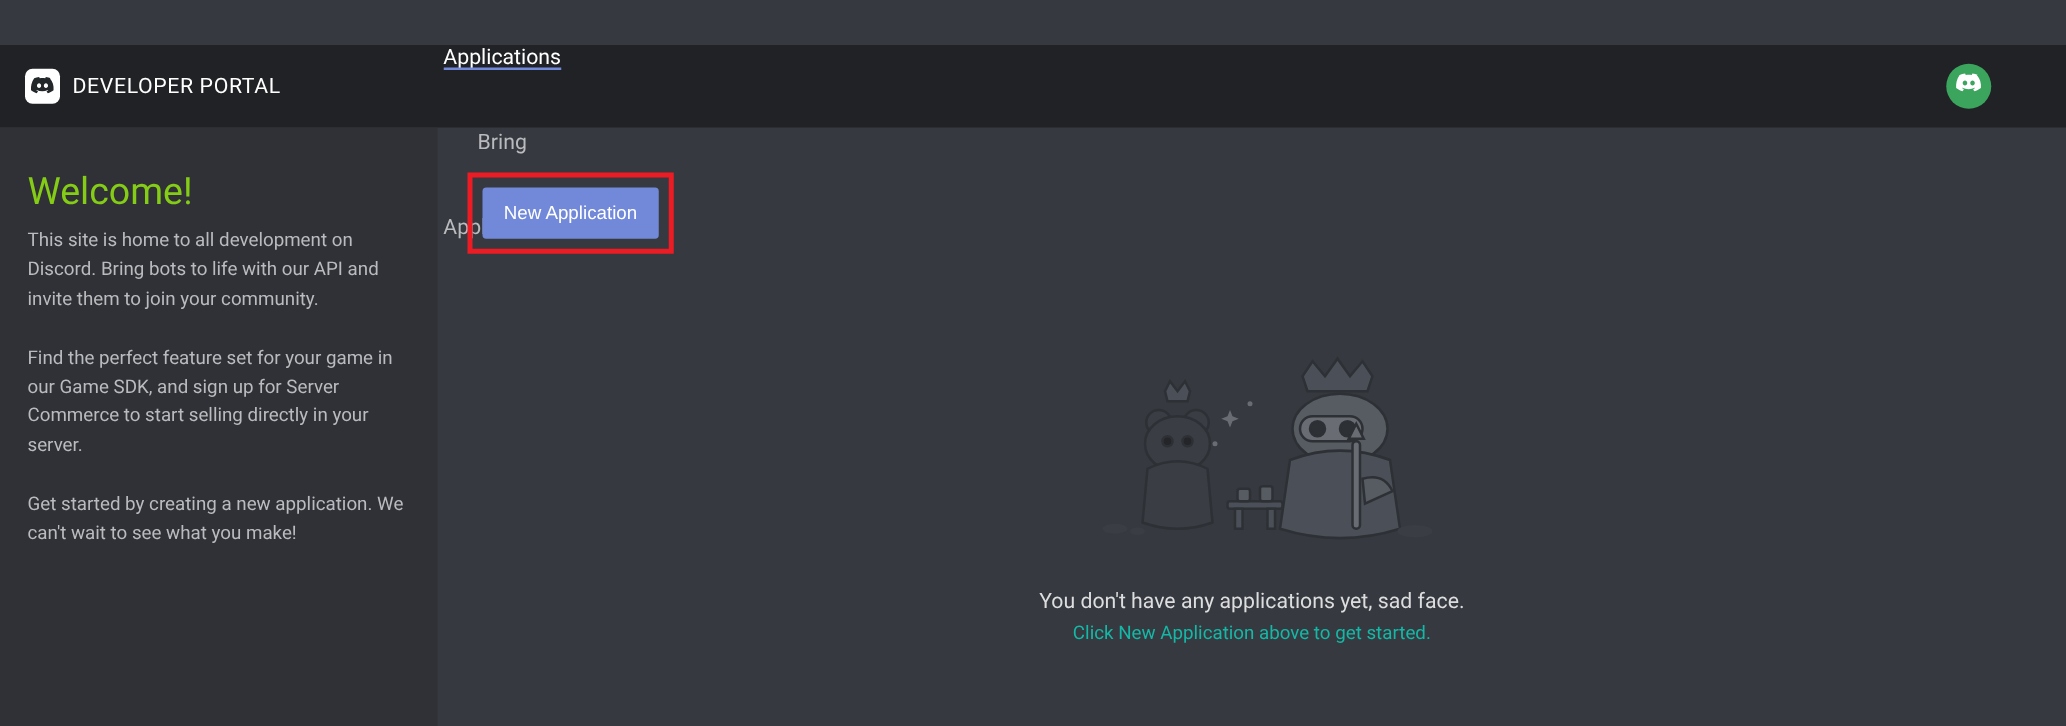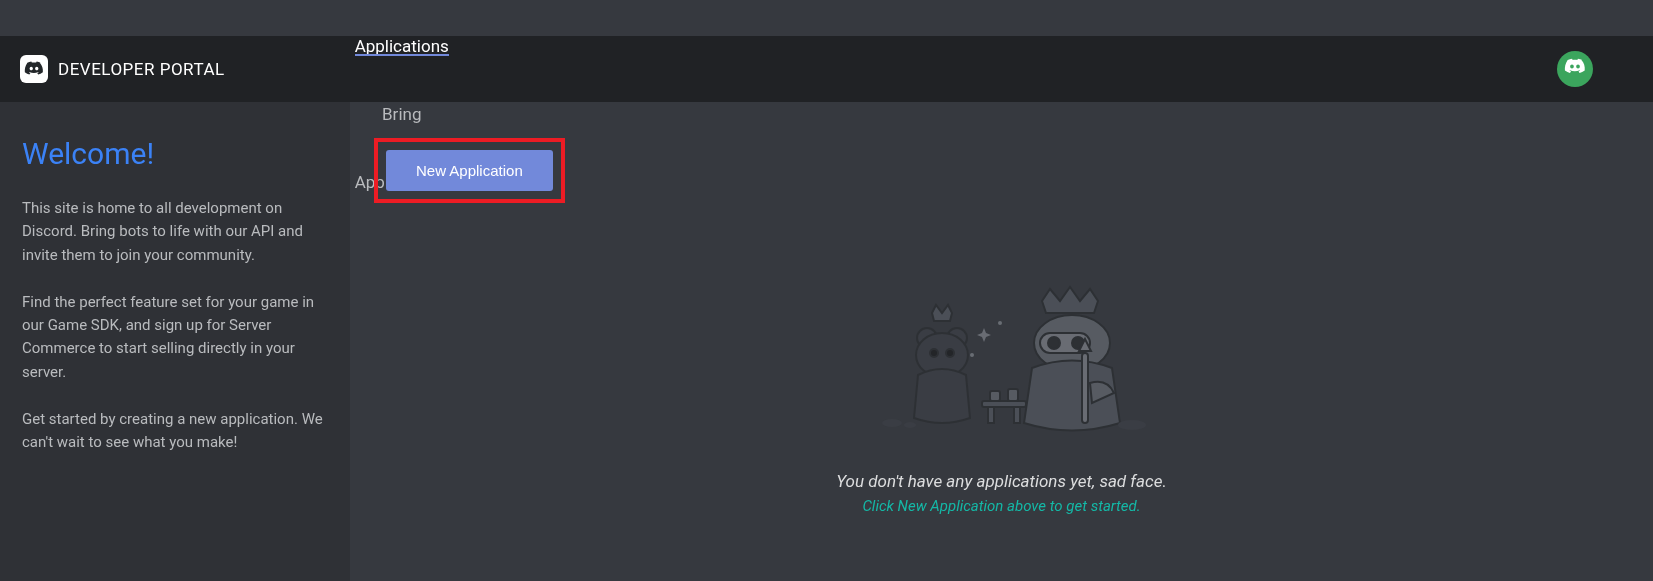--- a/index.html
+++ b/index.html
@@ -85,24 +85,24 @@
   .body-wrap {
     display: flex;
     height: calc(100% - 66px);
   }
   .sidebar {
     width: 350px;
     background: #2f3136;
     padding: 34px 22px 22px 22px;
   }
   .welcome-title {
-    color: #3b82f6;
+    color: #84cc16;
     font-size: 30px;
     font-weight: 400;
-    margin-bottom: 26px;
+    margin-bottom: 10px;
   }
   .welcome-p {
     color: #b9bbbe;
     font-size: 15px;
     line-height: 1.55;
     margin-bottom: 24px;
   }
   .main {
     flex: 1;
     padding: 36px 24px 0 24px;
@@ -123,31 +123,30 @@
   .new-app-highlight {
     border: 4px solid #ed1c24;
     padding: 8px 8px;
     display: inline-block;
     margin-right: 10px;
   }
   .new-app-btn {
     background: #7289da;
     color: #fff;
     border: none;
-    padding: 12px 30px;
+    padding: 12px 17px;
     font-size: 15px;
     border-radius: 3px;
     cursor: pointer;
   }
   .empty-state {
     display: flex;
     flex-direction: column;
     align-items: center;
     margin-top: 20px;
-    font-style: italic;
   }
   .empty-illustration {
     width: 340px;
     height: 160px;
     margin-bottom: 28px;
     opacity: 0.85;
   }
   .empty-primary {
     color: #dcddde;
     font-size: 17px;

